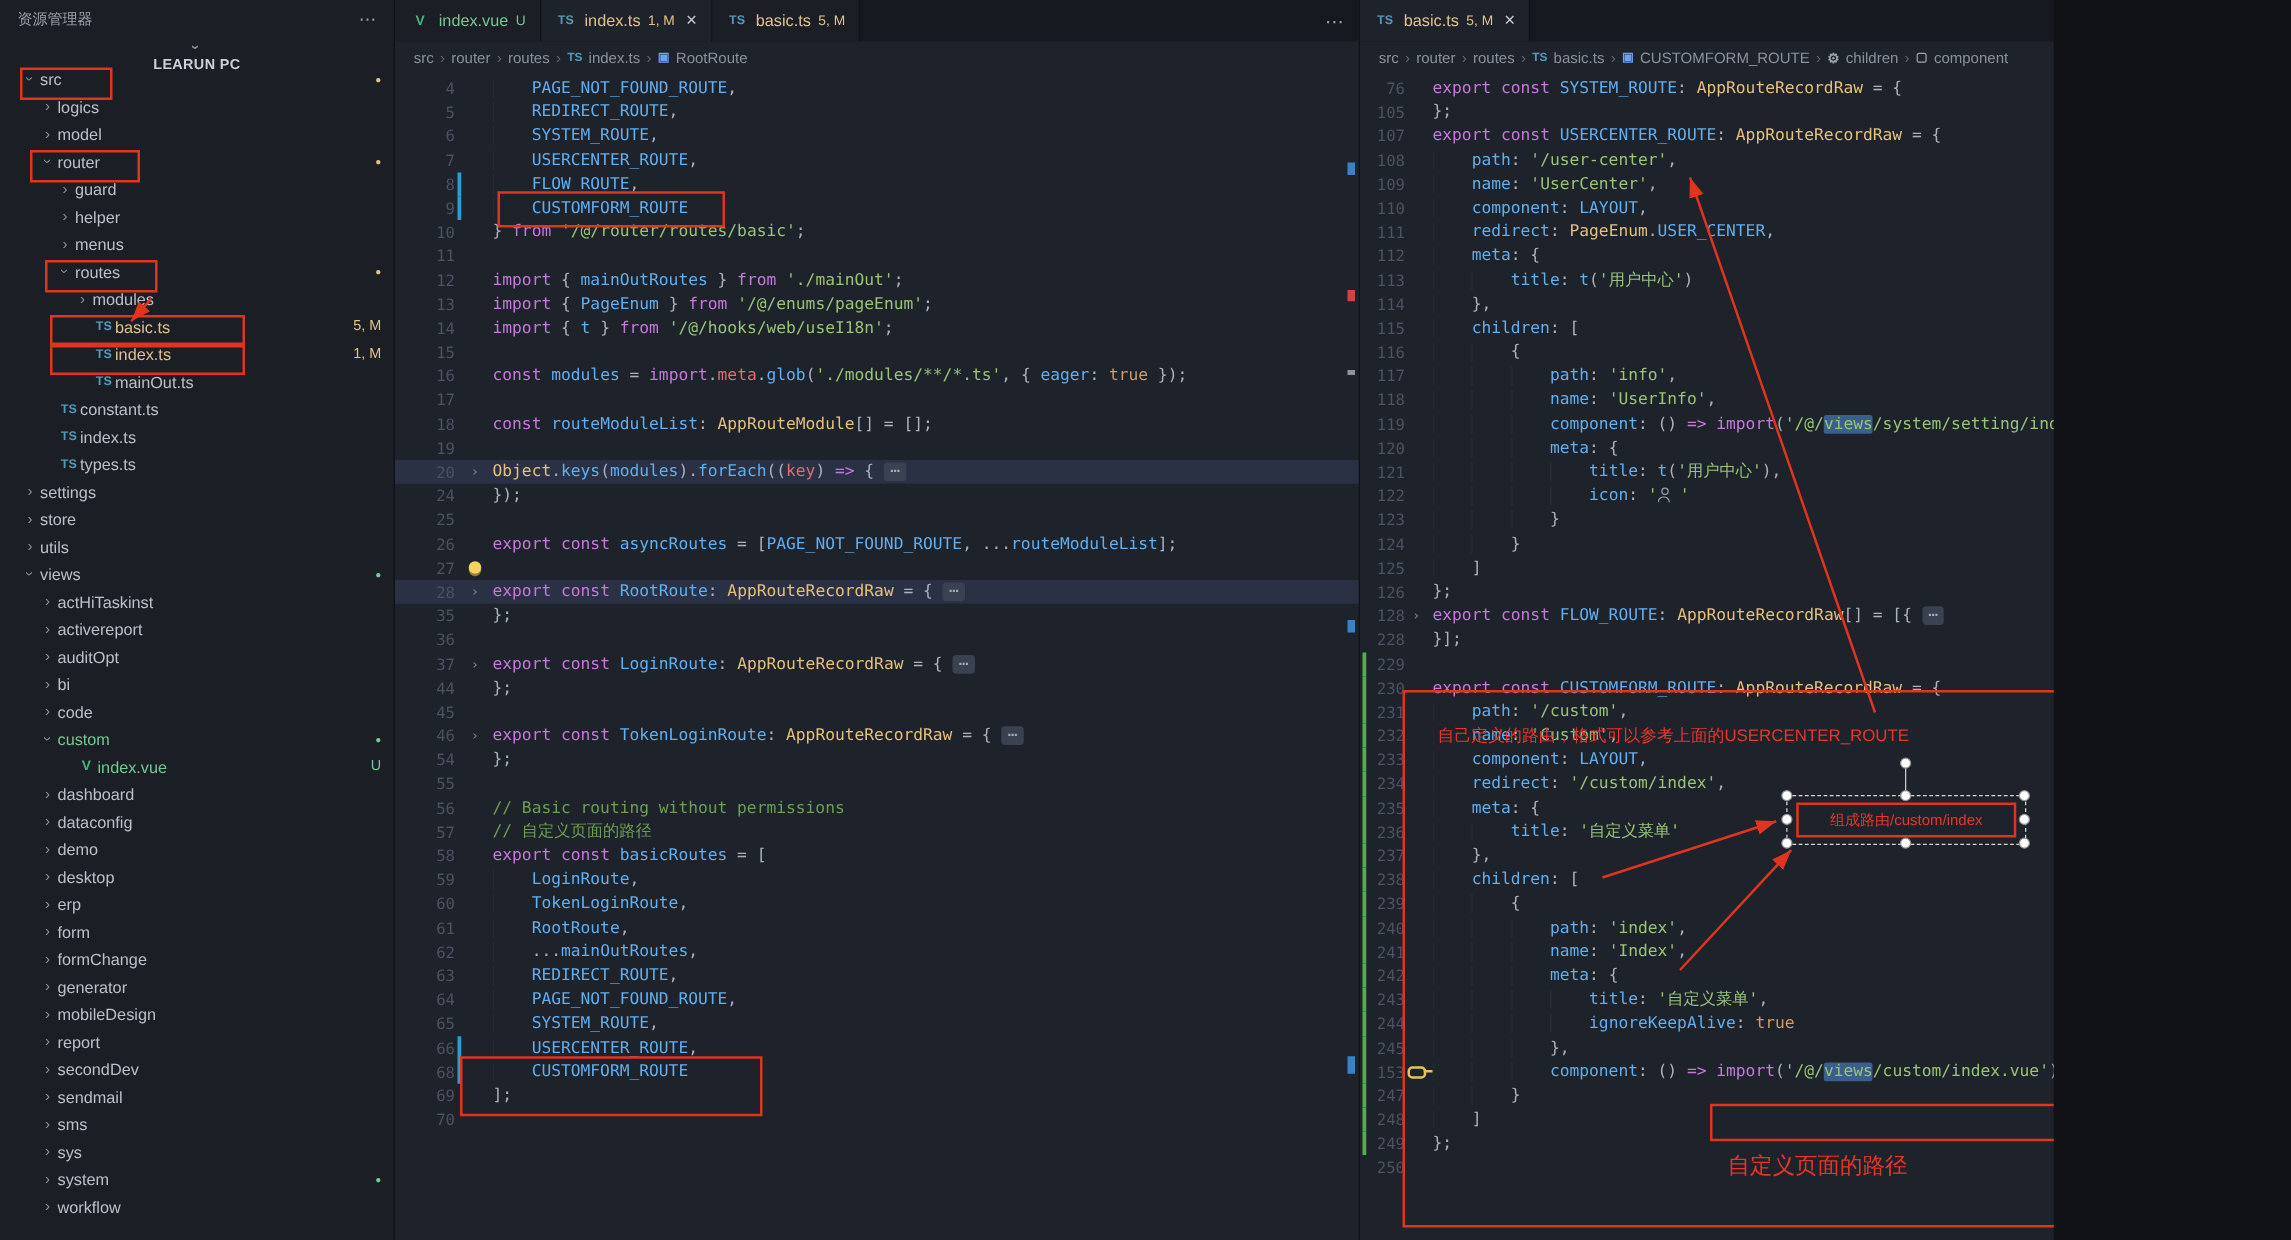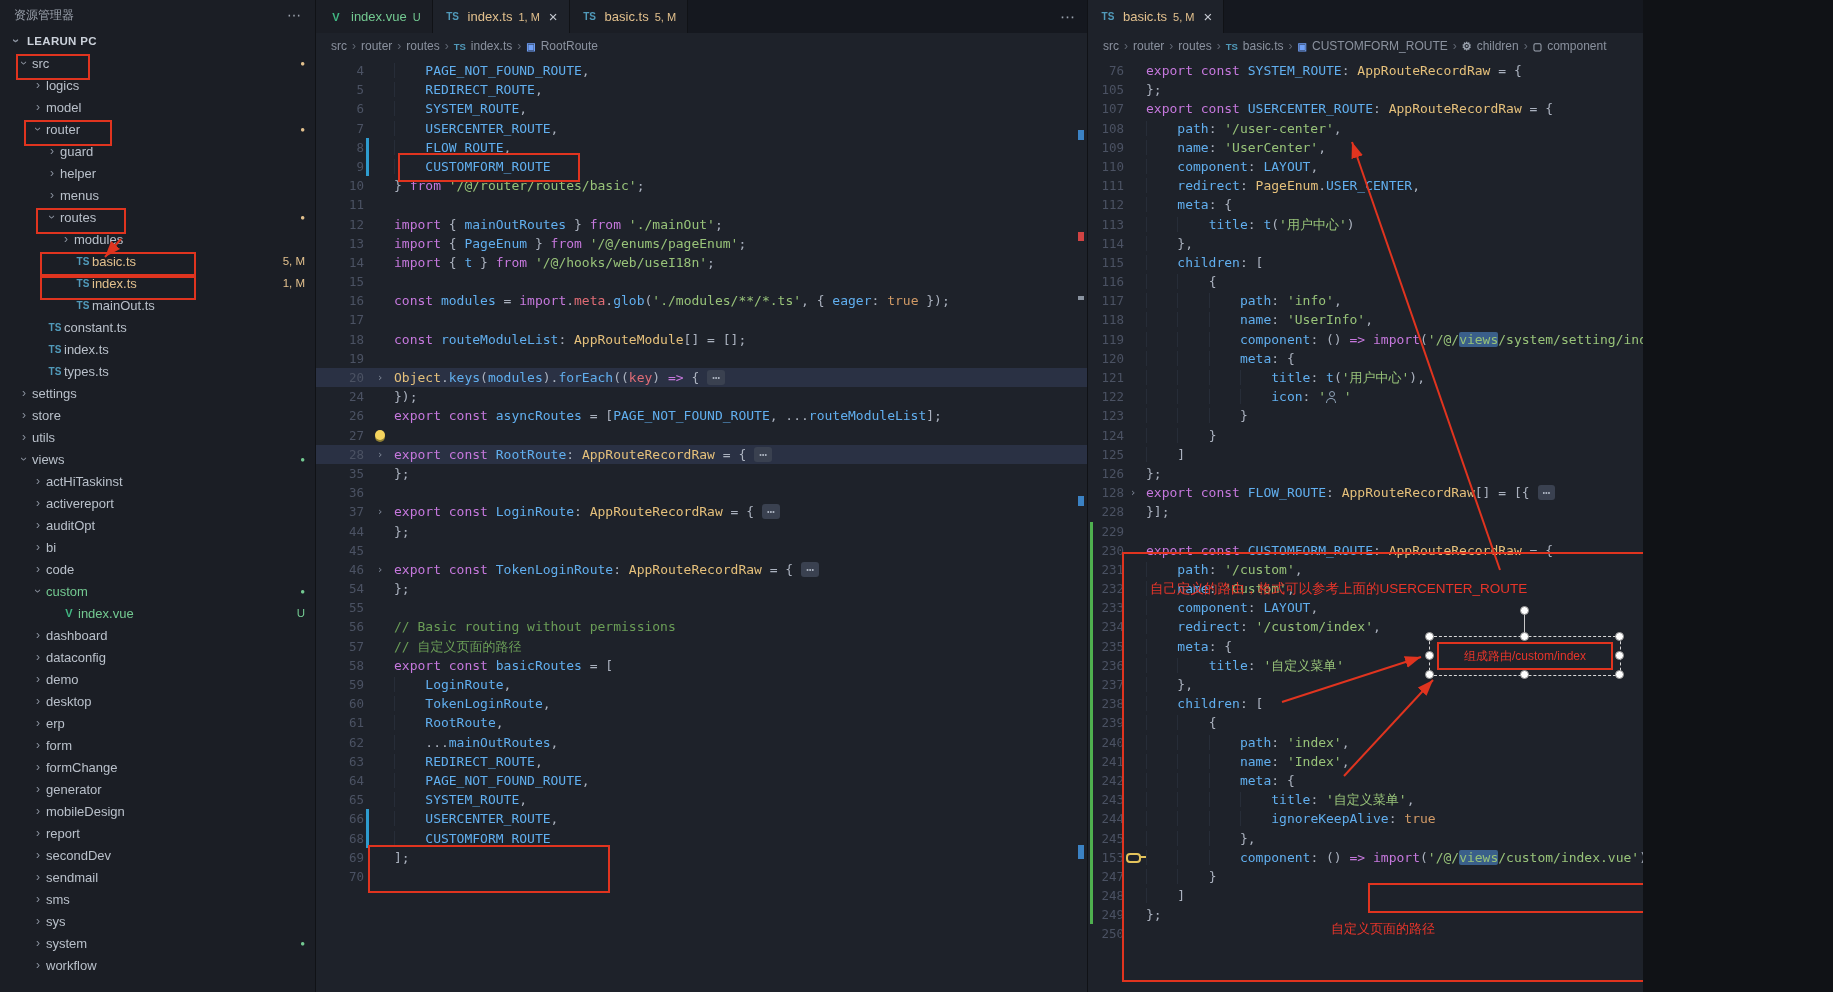--- a/index.html
+++ b/index.html
@@ -2,21 +2,21 @@
 <html><head>
 <meta charset="utf-8">
 <style>
   html,body{margin:0;padding:0;background:#101216;}
   .app{position:relative;width:1643px;height:992px;display:flex;background:#000000;
        font-family:"Liberation Sans",sans-serif;color:#abb2bf;overflow:hidden;}
   
   .sidebar{width:315px;flex:0 0 315px;background:#1b1e25;border-right:1px solid #101216;display:flex;flex-direction:column;}
   .sb-head{height:30px;display:flex;align-items:center;padding:0 14px;font-size:12px;color:#9ba1ac;}
   .sb-head .dots{margin-left:auto;font-size:14px;color:#9ba1ac;}
-  .ws-row{height:22px;display:flex;align-items:center;padding:0 8px;font-size:11.5px;font-weight:bold;color:#ccd2db;letter-spacing:.3px;}
+  .ws-row{height:22px;display:flex;align-items:center;padding:0 8px;font-size:11.5px;font-weight:bold;color:#ccd2db;letter-spacing:.3px;flex-direction:column;}
   .ws-row .chv{margin-right:3px;}
   .tree{flex:1;font-size:13px;color:#b9c0ca;overflow:hidden;}
   .trow{height:22px;display:flex;align-items:center;}
   .chv{width:16px;flex:0 0 16px;color:#8a919e;font-size:12px;text-align:center;display:inline-block;}
   .chv.open{transform:rotate(90deg);}
   .fic{width:18px;flex:0 0 18px;text-align:center;font-weight:bold;}
   .fic.ts{color:#519aba;font-size:10px;}
   .fic.vue{color:#41b883;font-size:11px;}
   .lbl{white-space:nowrap;}
   .lbl.mod{color:#e2c08d;}
@@ -471,20 +471,26 @@
             <span class="fcol">›</span>
             <span class="ct"><span class="tok-t">Object</span><span class="tok-p">.</span><span class="tok-v">keys</span><span class="tok-p">(</span><span class="tok-v">modules</span><span class="tok-p">).</span><span class="tok-v">forEach</span><span class="tok-p">((</span><span class="tok-r">key</span><span class="tok-p">) </span><span class="tok-k">=&gt;</span><span class="tok-p"> {</span><span class="tok-d">⋯</span></span>
           </div>
           <div class="ln">
             <span class="num">24</span>
             <span class="gitm"></span>
             <span class="fcol"></span>
             <span class="ct"><span class="tok-p">});</span></span>
           </div>
           <div class="ln">
+            <span class="num">25</span>
+            <span class="gitm"></span>
+            <span class="fcol"></span>
+            <span class="ct"></span>
+          </div>
+          <div class="ln">
             <span class="num">26</span>
             <span class="gitm"></span>
             <span class="fcol"></span>
             <span class="ct"><span class="tok-k">export</span><span class="tok-p"> </span><span class="tok-k">const</span><span class="tok-p"> </span><span class="tok-v">asyncRoutes</span><span class="tok-p"> = [</span><span class="tok-v">PAGE_NOT_FOUND_ROUTE</span><span class="tok-p">, ...</span><span class="tok-v">routeModuleList</span><span class="tok-p">];</span></span>
           </div>
           <div class="ln">
             <span class="num">27</span>
             <span class="gitm"></span>
             <span class="fcol"><span class="bulb"></span></span>
             <span class="ct"></span>
@@ -959,21 +965,21 @@
     <div class="ab" style="left:40px;top:274px;width:152px;height:22px;"></div>
 
     <div class="ab" style="left:398px;top:153px;width:178px;height:25px;"></div>
     <div class="ab" style="left:368px;top:845px;width:238px;height:44px;"></div>
 
     <div class="ab" style="left:1122px;top:552px;width:580px;height:426px;"></div>
 
     <div class="ab" style="left:1368px;top:883px;width:292px;height:26px;"></div>
 
     <div class="atext" style="left:1150px;top:580px;">自己定义的路由，格式可以参考上面的USERCENTER_ROUTE</div>
-    <div class="atext" style="left:1331px;top:920px;font-size:13px;">自定义页面的路径</div>
+    <div class="atext" style="left:1382px;top:920px;font-size:18px;">自定义页面的路径</div>
 
     <div class="dashbox" style="left:1429px;top:636px;width:190px;height:38px;"></div>
     <div class="note2box" style="left:1437px;top:642px;width:172px;height:24px;">组成路由/custom/index</div>
     <div class="stem" style="left:1524px;top:614px;height:22px;"></div>
     <div class="hd" style="left:1520px;top:606px;"></div>
     <div class="hd" style="left:1425px;top:632px;"></div>
     <div class="hd" style="left:1520px;top:632px;"></div>
     <div class="hd" style="left:1615px;top:632px;"></div>
     <div class="hd" style="left:1425px;top:651px;"></div>
     <div class="hd" style="left:1615px;top:651px;"></div>

